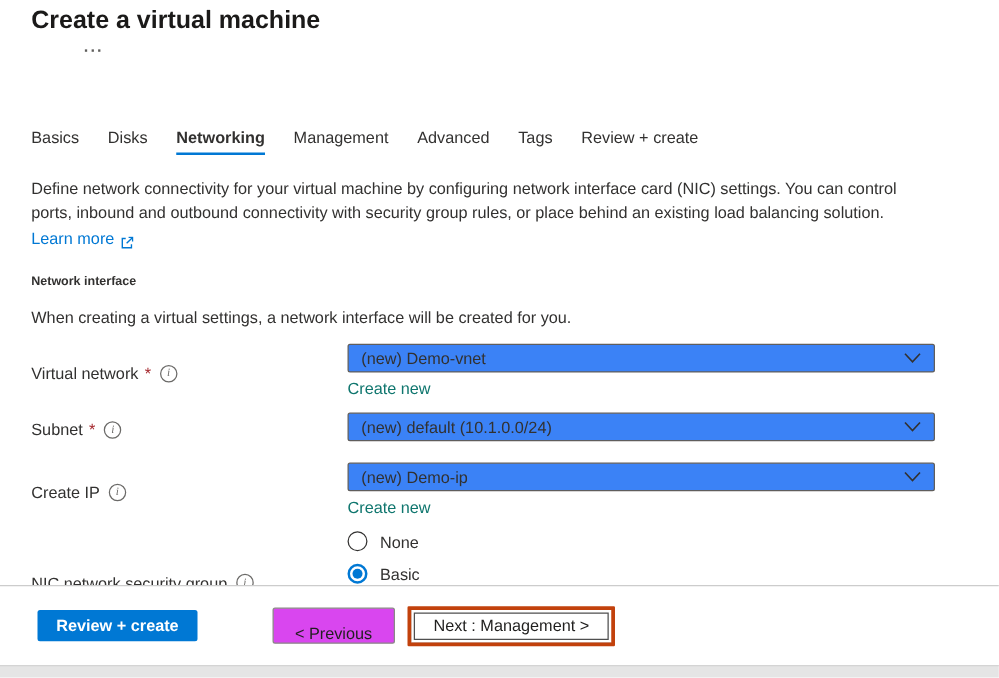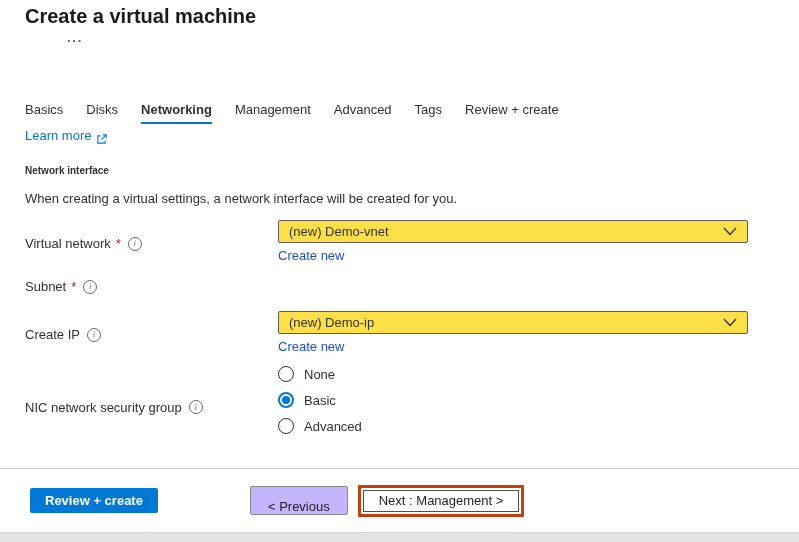--- a/index.html
+++ b/index.html
@@ -39,26 +39,26 @@
     width: 14px; height: 14px; border-radius: 50%;
     border: 1px solid #6b6a68; color: #6b6a68;
     font-size: 9px; line-height: 1;
     display: inline-flex; align-items: center; justify-content: center;
     font-family: "Liberation Serif", serif; font-style: italic;
     flex: none; cursor: pointer;
   }
   .field-control { flex: 1; min-width: 0; }
   .dropdown {
     height: 23px; border: 1px solid #605e5c; border-radius: 2px;
-    background: #fde047; padding: 0 10px;
+    background: #3b82f6; padding: 0 10px;
     display: flex; align-items: center; justify-content: space-between;
     cursor: pointer;
   }
   .dropdown .value { white-space: nowrap; overflow: hidden; }
-  .create-new { display: inline-block; margin-top: 5px; color: #1d4ed8; text-decoration: none; cursor: pointer; line-height: 15px; }
+  .create-new { display: inline-block; margin-top: 5px; color: #0f766e; text-decoration: none; cursor: pointer; line-height: 15px; }
 
   .radio-group { padding-top: 0; }
   .radio-row { display: flex; align-items: center; gap: 10px; margin-bottom: 10px; cursor: pointer; }
   .radio-circle {
     width: 16px; height: 16px; border-radius: 50%;
     border: 1px solid #323130; background: #fff; flex: none; position: relative;
   }
   .radio-circle.checked { border: 2px solid #0078d4; }
   .radio-circle.checked::after {
     content: ""; position: absolute; top: 2px; left: 2px; right: 2px; bottom: 2px;
@@ -69,22 +69,22 @@
   .footer {
     border-top: 1px solid #cccccc; height: 64px;
     display: flex; align-items: center; padding-left: 30px;
   }
   button { font-family: "Liberation Sans", sans-serif; font-size: 13px; cursor: pointer; }
   .btn-primary {
     background: #0078d4; color: #fff; border: none; border-radius: 2px;
     height: 25px; padding: 0 15px; font-weight: 700;
   }
   .btn-secondary {
-    background: #c4b5fd; color: #201f1e; border: 1px solid #8a8886; border-radius: 2px;
-    height: 29px; padding: 12px 17px; margin-left: 92px;
+    background: #d946ef; color: #201f1e; border: 1px solid #8a8886; border-radius: 2px;
+    height: 29px; padding: 12px 17px; margin-left: 60px;
   }
   .btn-next {
     background: #fff; color: #201f1e; border: 3px solid #c2410c; border-radius: 1px;
     height: 32px; padding: 0 18px; margin-left: 10px;
     box-shadow: inset 0 0 0 2px #ffffff, inset 0 0 0 3px #4f4f4f;
   }
 
   .bottom-bar {
     position: absolute; left: 0; right: 0; bottom: 0; height: 10px;
     background: #e5e5e5; border-top: 1px solid #d4d4d4;
@@ -103,20 +103,21 @@
   <nav class="tabs">
     <div class="tab">Basics</div>
     <div class="tab">Disks</div>
     <div class="tab active">Networking</div>
     <div class="tab">Management</div>
     <div class="tab">Advanced</div>
     <div class="tab">Tags</div>
     <div class="tab">Review + create</div>
   </nav>
 
+  <p class="intro">Define network connectivity for your virtual machine by configuring network interface card (NIC) settings. You can control ports, inbound and outbound connectivity with security group rules, or place behind an existing load balancing solution.</p>
   <div class="learn-more-row">
     <a class="learn-more">
         <span>Learn more</span>
         <svg width="11" height="11" viewBox="0 0 12 12">
           <path d="M5 2 H2 V10 H10 V7" stroke="#0078d4" fill="none" stroke-width="1.2"></path>
           <path d="M7.5 1 H11 V4.5" stroke="#0078d4" fill="none" stroke-width="1.2"></path>
           <path d="M11 1 L5.8 6.2" stroke="#0078d4" fill="none" stroke-width="1.2"></path>
         </svg>
       </a>
   </div>
@@ -141,20 +142,28 @@
         </div>
         <a class="create-new">Create new</a>
       </div>
     </div>
 
     <div class="form-row tight">
       <div class="field-label">
         <span>Subnet</span>
           <span class="req">*</span>
         <span class="info-icon">i</span>
+      </div>
+      <div class="field-control">
+        <div class="dropdown">
+          <span class="value">(new) default (10.1.0.0/24)</span>
+          <svg width="14" height="9" viewBox="0 0 14 9">
+              <path d="M1 1 L7 7.5 L13 1" stroke="#323130" fill="none" stroke-width="1.3"></path>
+            </svg>
+        </div>
       </div>
     </div>
 
     <div class="form-row">
       <div class="field-label">
         <span>Create IP</span>
         <span class="info-icon">i</span>
       </div>
       <div class="field-control">
         <div class="dropdown">

